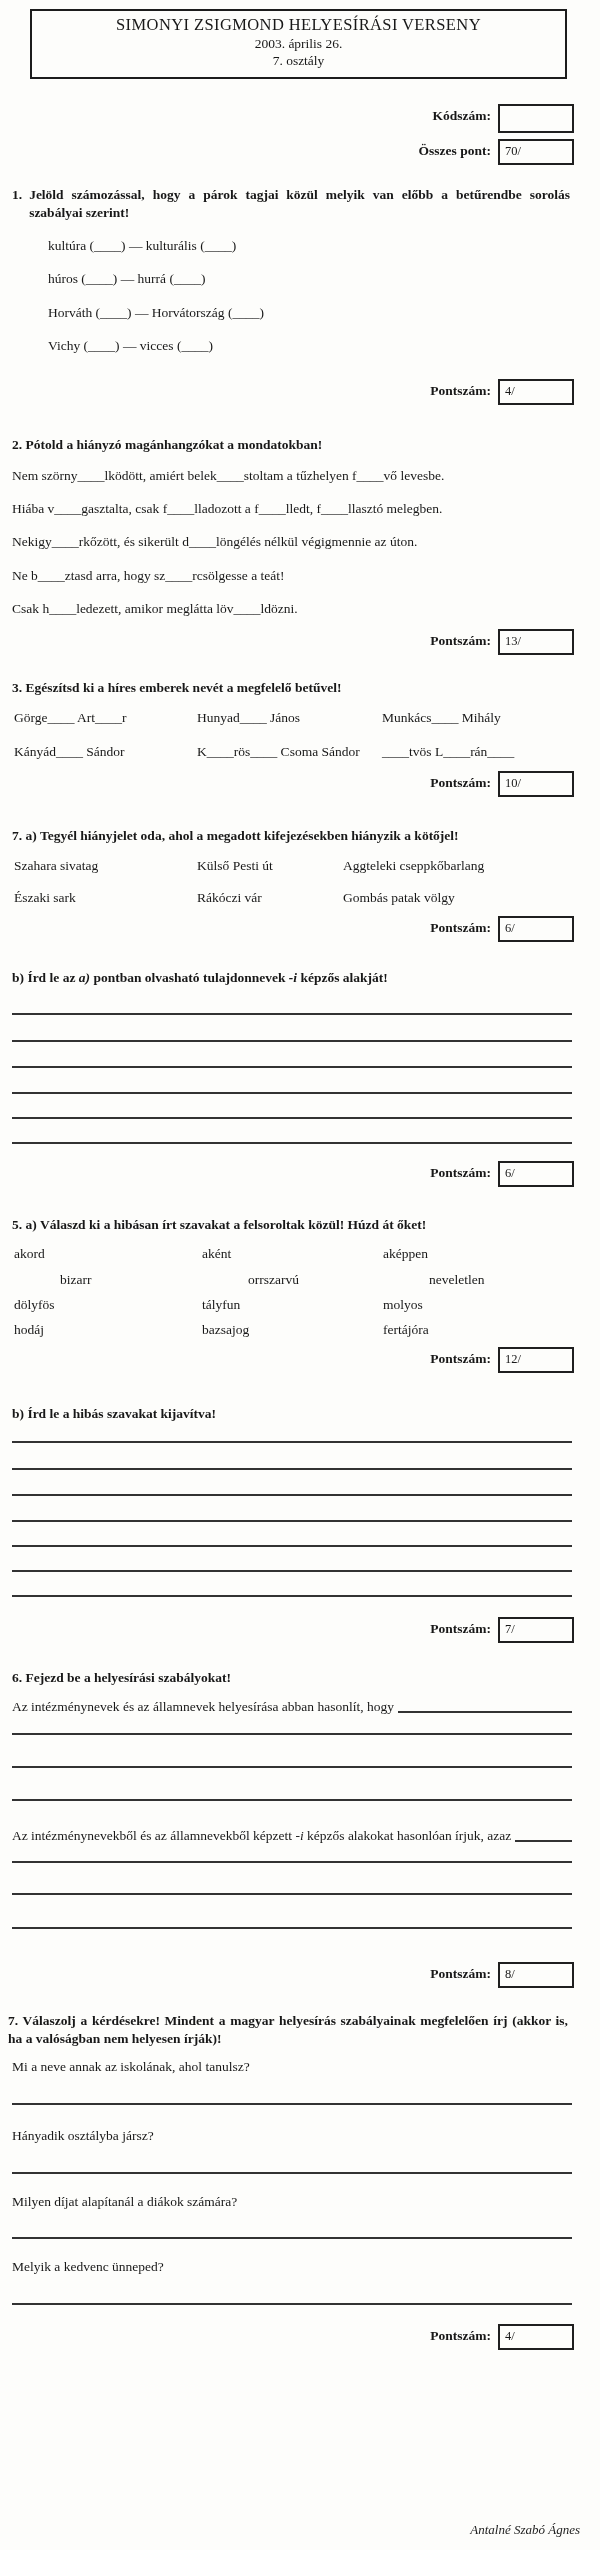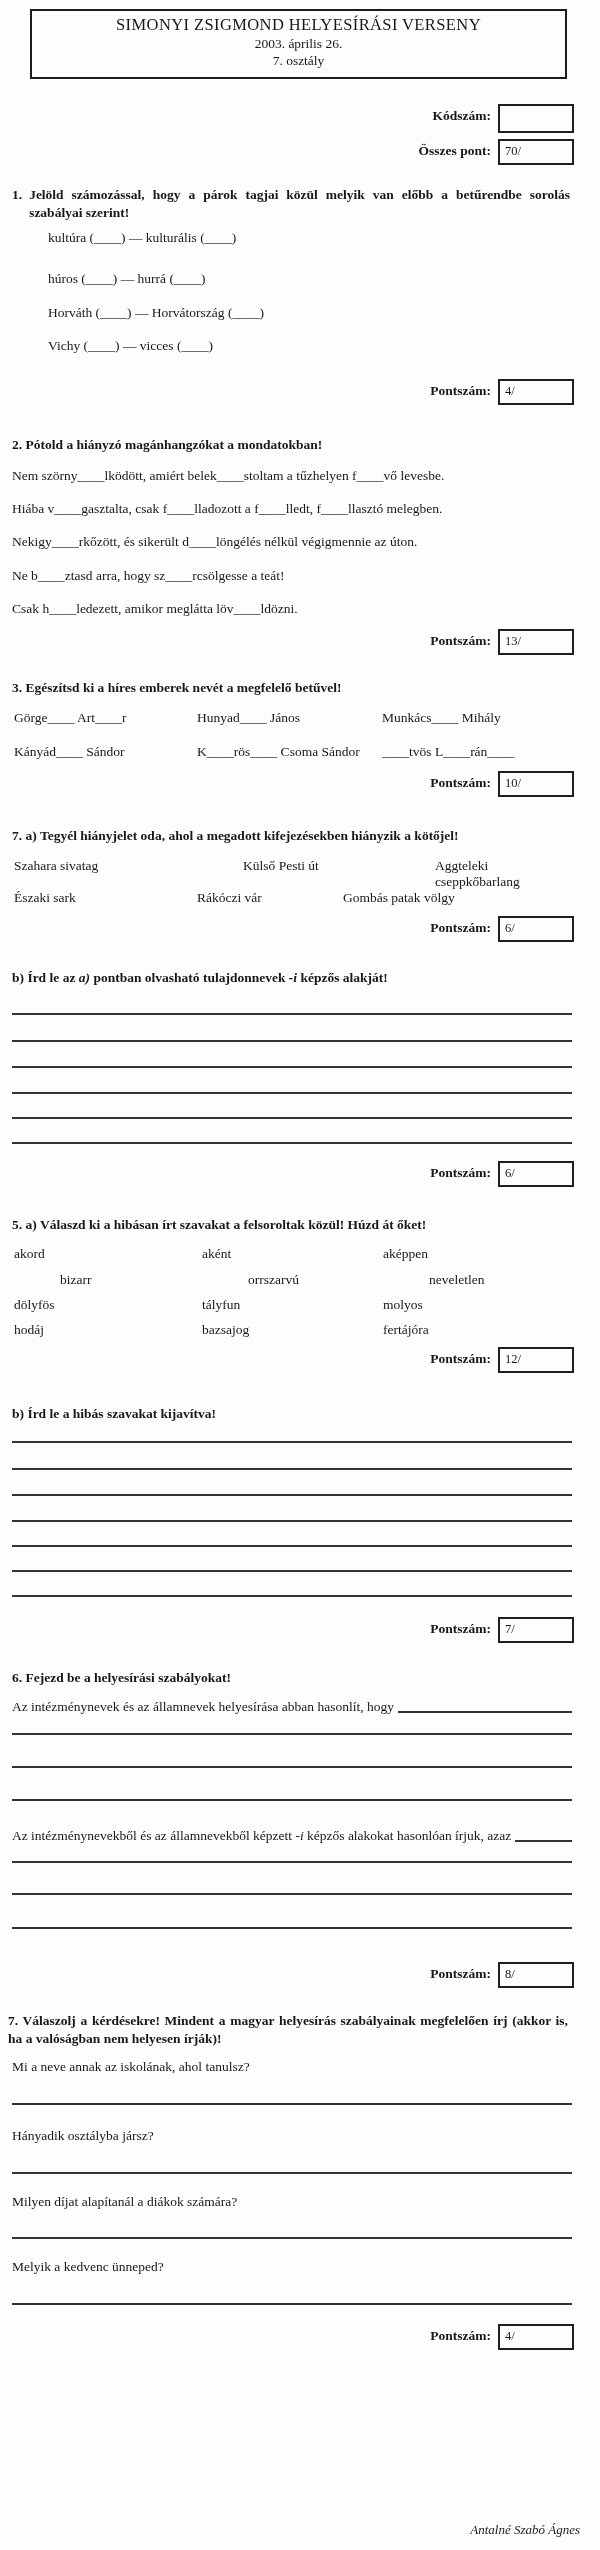--- a/index.html
+++ b/index.html
@@ -61,21 +61,21 @@
 
   <div class="field-row" style="top:139px;right:26px;">
     <span class="field-label">Összes pont:</span>
     <div class="field-box">70/</div>
   </div>
 
   <div class="abs heading hang" style="left:12px;top:186px;width:558px;">
     <span>1.</span>
     <span class="txt">Jelöld számozással, hogy a párok tagjai közül melyik van előbb a betűrendbe sorolás szabályai szerint!</span>
   </div>
-  <div class="abs body-txt" style="left:48px;top:230px;">kultúra (____) — kulturális (____)</div>
+  <div class="abs body-txt" style="left:48px;top:238px;">kultúra (____) — kulturális (____)</div>
   <div class="abs body-txt" style="left:48px;top:271px;">húros (____) — hurrá (____)</div>
   <div class="abs body-txt" style="left:48px;top:305px;">Horváth (____) — Horvátország (____)</div>
   <div class="abs body-txt" style="left:48px;top:338px;">Vichy (____) — vicces (____)</div>
   <div class="field-row" style="top:379px;right:26px;">
     <span class="field-label">Pontszám:</span>
     <div class="field-box">4/</div>
   </div>
 
   <div class="abs heading" style="left:12px;top:436px;width:560px;">2. Pótold a hiányzó magánhangzókat a mondatokban!</div>
   <div class="abs body-txt" style="left:12px;top:468px;">Nem szörny____lködött, amiért belek____stoltam a tűzhelyen f____vő levesbe.</div>
@@ -98,21 +98,21 @@
     <span>Kányád____ Sándor</span>
     <span>K____rös____ Csoma Sándor</span>
     <span>____tvös L____rán____</span>
   </div>
   <div class="field-row" style="top:771px;right:26px;">
     <span class="field-label">Pontszám:</span>
     <div class="field-box">10/</div>
   </div>
 
   <div class="abs heading" style="left:12px;top:827px;width:560px;">7. a) Tegyél hiányjelet oda, ahol a megadott kifejezésekben hiányzik a kötőjel!</div>
-  <div class="grid3 g-t4" style="left:14px;top:858px;width:556px;gap:46px;">
+  <div class="grid3 g-t4" style="left:14px;top:858px;width:556px;">
     <span>Szahara sivatag</span>
     <span>Külső Pesti út</span>
     <span>Aggteleki cseppkőbarlang</span>
   </div>
   <div class="grid3 g-t4" style="left:14px;top:890px;width:556px;">
     <span>Északi sark</span>
     <span>Rákóczi vár</span>
     <span>Gombás patak völgy</span>
   </div>
   <div class="field-row" style="top:916px;right:26px;">

